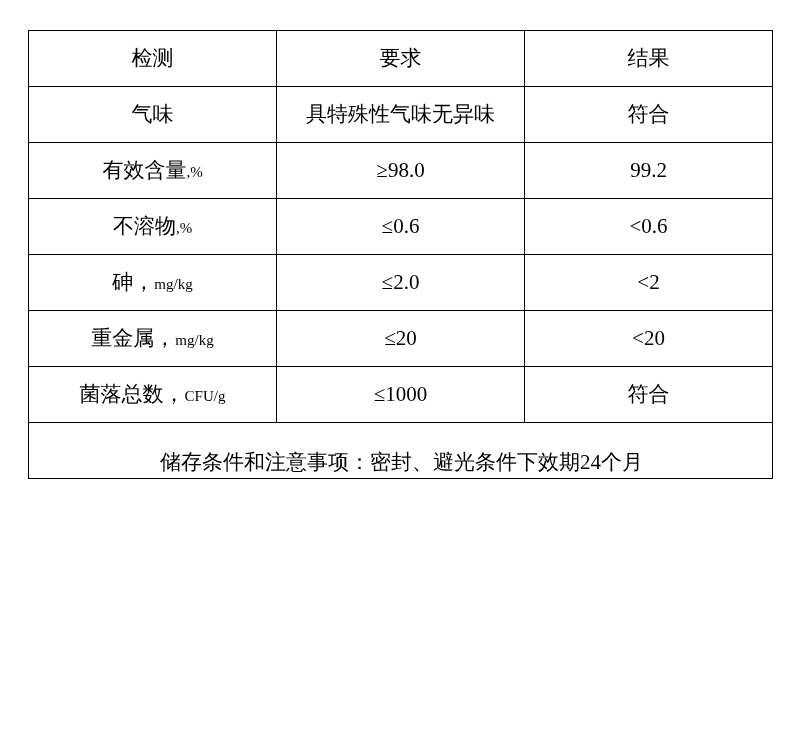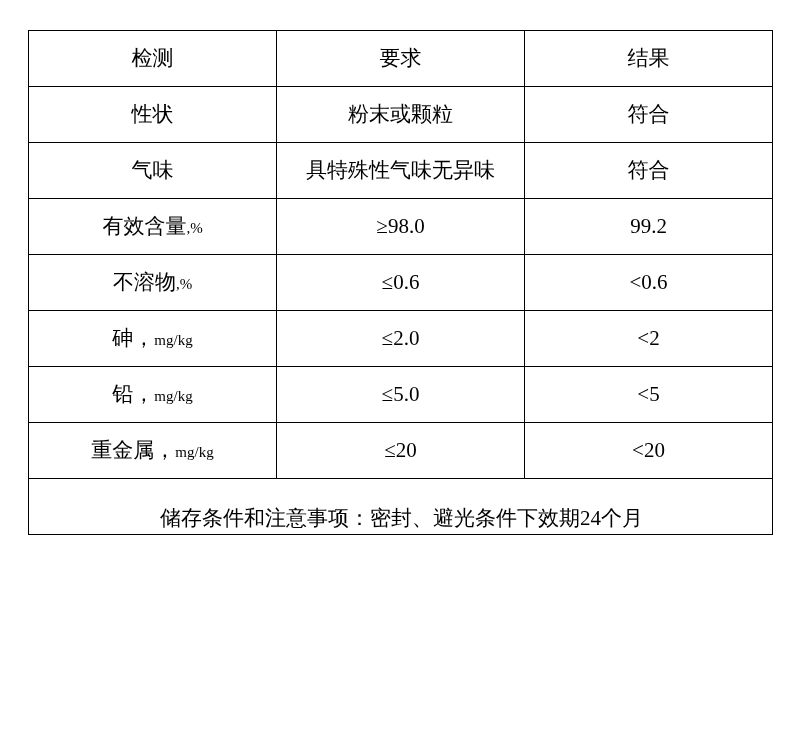--- a/index.html
+++ b/index.html
@@ -87,31 +87,20 @@
             </td>
           <td>
               <span class="cell-inner">要求</span>
             </td>
           <td>
               <span class="cell-inner">结果</span>
             </td>
         </tr>
 
 
-        <tr>
-          <td>
-              <span class="cell-inner"><span>性状</span><span class="small unit-ascii"></span></span>
-            </td>
-          <td>
-              <span class="cell-inner">粉末或颗粒</span>
-            </td>
-          <td>
-              <span class="cell-inner">符合</span>
-            </td>
-        </tr>
 
         <tr>
           <td>
               <span class="cell-inner"><span>气味</span><span class="small unit-ascii"></span></span>
             </td>
           <td>
               <span class="cell-inner">具特殊性气味无异味</span>
             </td>
           <td>
               <span class="cell-inner">符合</span>
@@ -148,44 +137,44 @@
               <span class="cell-inner"><span>砷，</span><span class="small unit-ascii">mg/kg</span></span>
             </td>
           <td>
               <span class="cell-inner">≤2.0</span>
             </td>
           <td>
               <span class="cell-inner">&lt;2</span>
             </td>
         </tr>
 
-        <tr>
-          <td>
-              <span class="cell-inner"><span>铅，</span><span class="small unit-ascii">mg/kg</span></span>
-            </td>
-          <td>
-              <span class="cell-inner">≤5.0</span>
-            </td>
-          <td>
-              <span class="cell-inner">&lt;5</span>
-            </td>
-        </tr>
 
         <tr>
           <td>
               <span class="cell-inner"><span>重金属，</span><span class="small unit-ascii">mg/kg</span></span>
             </td>
           <td>
               <span class="cell-inner">≤20</span>
             </td>
           <td>
               <span class="cell-inner">&lt;20</span>
             </td>
         </tr>
 
+        <tr>
+          <td>
+              <span class="cell-inner"><span>菌落总数，</span><span class="small unit-ascii">CFU/g</span></span>
+            </td>
+          <td>
+              <span class="cell-inner">≤1000</span>
+            </td>
+          <td>
+              <span class="cell-inner">符合</span>
+            </td>
+        </tr>
 
 
         <tr class="footer-row">
           <td colspan="3">
               <span class="cell-inner">储存条件和注意事项：密封、避光条件下效期24个月</span>
             </td>
         </tr>
       </tbody>
     </table>
   </div>

